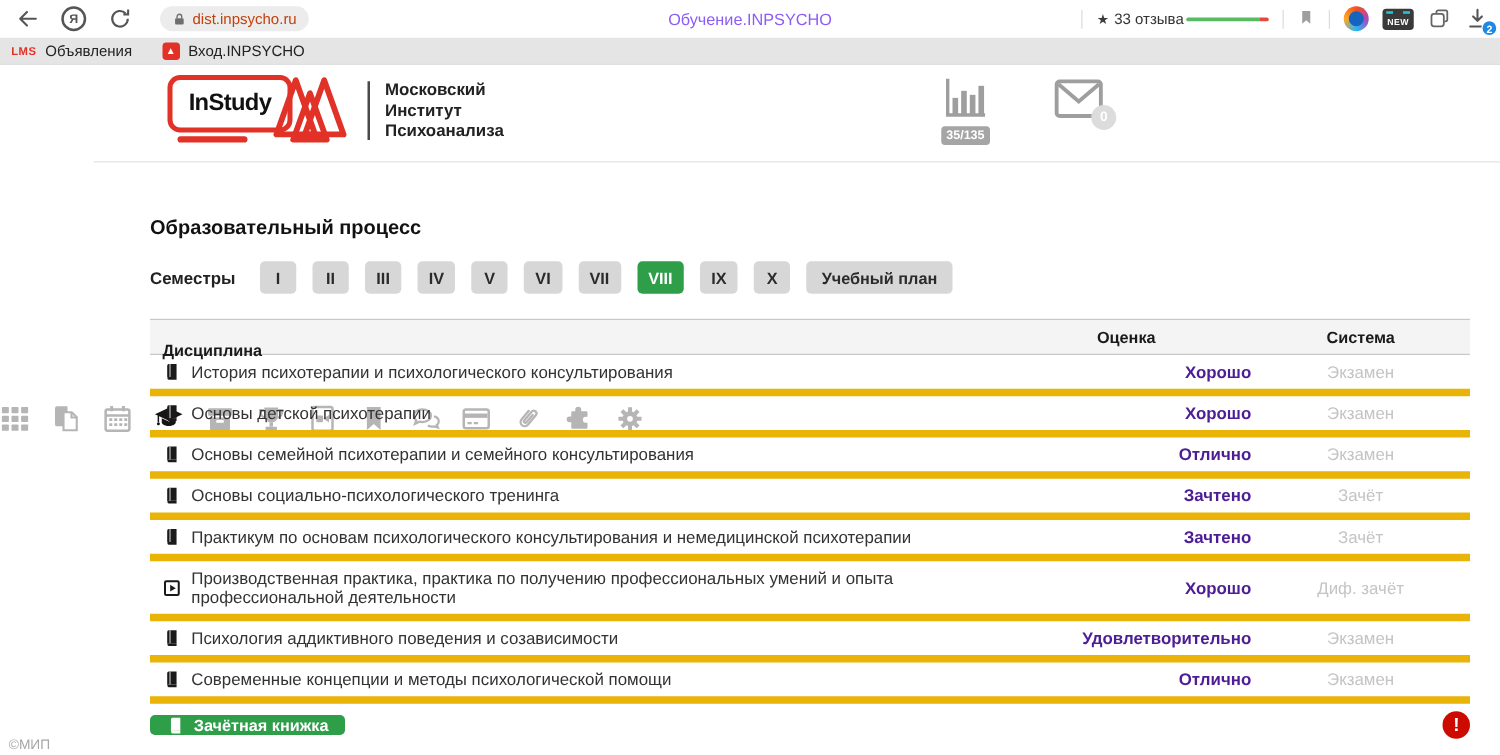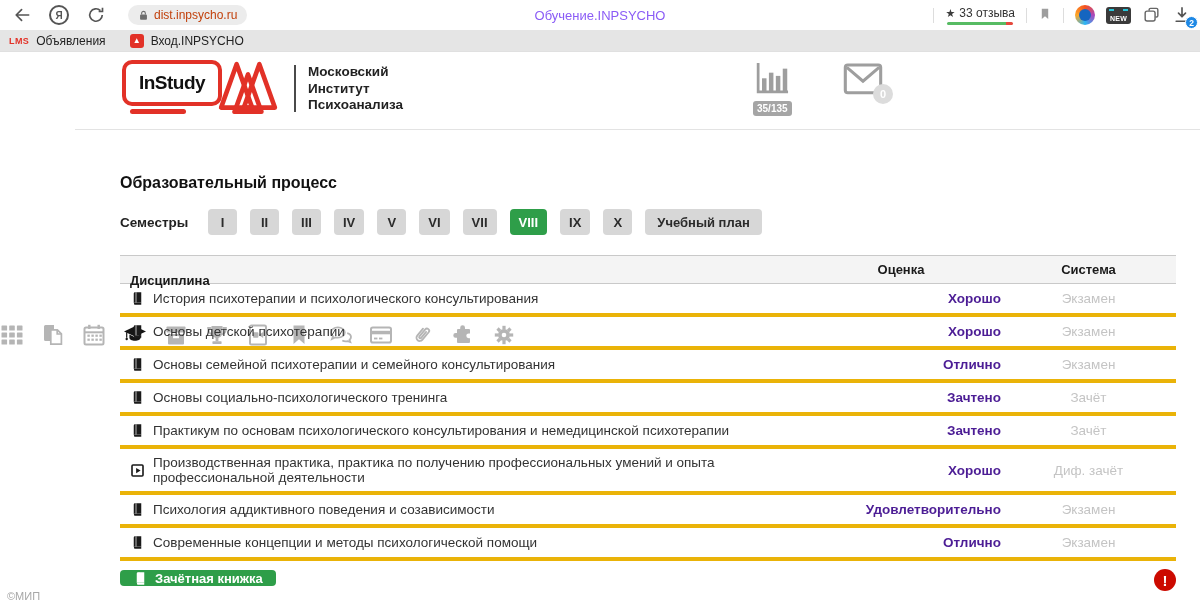--- a/index.html
+++ b/index.html
@@ -11,21 +11,21 @@
   .topbar { height:30px; position:relative; background:#fff; }
   .topbar-left { position:absolute; left:12px; top:0; height:30px; display:flex; align-items:center; gap:17px; }
   .nav-ic { width:20px; height:20px; color:#555; cursor:pointer; }
   .profile-badge { width:20px; height:20px; border:2px solid #555; border-radius:50%; display:flex; align-items:center; justify-content:center; font-size:10px; font-weight:bold; color:#555; cursor:pointer; }
   .address-pill { position:absolute; left:128px; top:5px; height:20px; background:#ececec; border-radius:10px; display:flex; align-items:center; padding:0 10px; gap:5px; cursor:pointer; }
   .lock-ic { width:11px; height:11px; color:#6e6e6e; }
   .url-text { font-size:12px; color:#c2410c; }
   .tab-title { position:absolute; left:0; right:0; top:0; height:30px; display:flex; align-items:center; justify-content:center; font-size:13px; color:#8b5cf6; pointer-events:none; }
   .topbar-right { position:absolute; right:8px; top:0; height:30px; display:flex; align-items:center; gap:11px; }
   .vsep { width:1px; height:15px; background:#ddd; }
-  .reviews { display:flex; flex-direction:column; align-items:center; gap:2px; cursor:pointer; }
+  .reviews { display:flex; flex-direction:row; align-items:center; gap:2px; cursor:pointer; }
   .reviews-text { font-size:12px; color:#333; display:flex; align-items:center; gap:4px; }
   .star-ic::before { content:"★"; font-size:11px; color:#3c3c3c; }
   .rating-bar { width:66px; height:3px; border-radius:2px; background:linear-gradient(to right,#57bb63 0 89%,#e5493d 89% 100%); }
   .flag-ic { width:14px; height:16px; color:#9e9e9e; cursor:pointer; }
   .ext-circle { width:20px; height:20px; border-radius:50%; background:conic-gradient(#f4511e,#ab47bc,#29b6f6,#ffa726,#f4511e); position:relative; cursor:pointer; }
   .ext-circle::after { content:""; position:absolute; inset:4px; border-radius:50%; background:#1565c0; }
   .ext-new { width:25px; height:17px; background:#3a3a3a; border-radius:3px; color:#fff; font-size:7px; font-weight:bold; display:flex; align-items:flex-end; justify-content:center; padding-bottom:2px; position:relative; cursor:pointer; letter-spacing:.3px; }
   .ext-new::before { content:""; position:absolute; top:2px; left:3px; right:3px; height:2px; background:linear-gradient(to right,#26c6da 0 28%,transparent 28% 72%,#26c6da 72%); }
   .panel-ic { width:19px; height:19px; color:#666; cursor:pointer; }
   .download-wrap { position:relative; width:20px; height:20px; color:#555; cursor:pointer; }
@@ -39,21 +39,21 @@
   
   .app { display:flex; height:552px; }
   .sidenav { width:75px; position:relative; display:flex; flex-direction:row; align-items:center; padding-top:14px; gap:17px; flex:none; }
   .side-item { width:30px; height:24px; display:flex; align-items:center; justify-content:center; color:#b5b5b5; cursor:pointer; }
   .side-item svg { width:24px; height:24px; }
   .side-item.active { color:#151515; }
   .copyright { position:absolute; left:7px; bottom:2px; font-size:11px; color:#a7a7a7; }
 
   .content { flex:1; position:relative; }
   .chead { height:78px; border-bottom:1px solid #e3e3e3; position:relative; }
-  .instudy { position:absolute; left:47px; top:8px; cursor:pointer; }
+  .instudy { position:absolute; left:59px; top:8px; cursor:pointer; }
   .instudy-frame { width:100px; height:46px; border:4px solid var(--brand,#e23127); border-radius:10px; display:flex; align-items:center; justify-content:center; font-weight:800; font-size:19px; color:#111; letter-spacing:-.5px; }
   .instudy-stand { width:56px; height:5px; background:var(--brand,#e23127); border-radius:3px; margin:3px 0 0 8px; }
   .valknut { position:absolute; left:142px; top:7px; width:62px; height:60px; color:var(--brand,#e23127); }
   .inst-divider { position:absolute; left:219px; top:13px; width:2px; height:47px; background:#4a4a4a; }
   .inst-name { position:absolute; left:233px; top:12px; font-size:13.5px; font-weight:700; color:#222; line-height:16.5px; }
   .stats { position:absolute; left:678px; top:7px; text-align:left; cursor:pointer; }
   .stats-ic { width:36px; height:36px; color:#9e9e9e; margin:0 auto; }
   .stats-badge { margin-top:2px; background:#a5a5a5; color:#fff; font-size:10px; font-weight:700; border-radius:3px; padding:2px 4px; display:inline-block; }
   .mail { position:absolute; left:768px; top:10px; width:40px; height:34px; color:#9e9e9e; cursor:pointer; }
   .mail-ic { width:40px; height:32px; }
@@ -67,21 +67,21 @@
   .sem-tabs { display:flex; gap:13px; align-items:center; }
   .sem-btn { min-width:29px; height:26px; padding:0 9px; border:none; border-radius:4px; background:#d7d7d7; font-family:inherit; font-size:13px; font-weight:700; color:#2b2b2b; cursor:pointer; }
   .sem-btn.active { background:var(--accent,#2e9e49); color:#fff; }
   .plan-btn { margin-left:13px; padding:0 12px; }
 
   .table { margin-top:20px; border-top:1px solid #c9c9c9; }
   .thead { display:flex; background:#f4f4f4; border-bottom:1px solid #c9c9c9; height:28px; align-items:center; font-weight:700; font-size:13px; color:#1a1a1a; }
   .hc-name { flex:1; padding-left:10px;margin-top:21px; }
   .hc-grade { width:200px; text-align:center; }
   .hc-system { width:175px; text-align:center; }
-  .trow { display:flex; border-bottom:4px solid #eab308; min-height:33px; align-items:center; font-size:13.5px; color:#333; }
+  .trow { display:flex; border-bottom:6px solid #eab308; min-height:33px; align-items:center; font-size:13.5px; color:#333; }
   .c-name { flex:1; display:flex; align-items:center; gap:8px; padding:6px 10px; }
   .c-grade { width:200px; text-align:right; font-weight:700; color:#4c1d95; }
   .c-system { width:175px; text-align:center; color:#c4c4c4; }
   .row-icon { width:15px; height:15px; color:#1a1a1a; flex:none; }
   .row-icon svg { width:15px; height:15px; }
 
   .gradebook-btn { margin-top:9px; height:16px; padding:0 13px; background:var(--accent,#2e9e49); border:none; border-radius:4px; color:#fff; font-weight:700; font-size:13px; display:inline-flex; align-items:center; gap:7px; font-family:inherit; cursor:pointer; }
   .gradebook-btn .row-icon { color:#fff; }
   .alert-circle { position:absolute; right:24px; bottom:13px; width:22px; height:22px; border-radius:50%; background:var(--alert,#cc0a00); color:#fff; display:flex; align-items:center; justify-content:center; cursor:pointer; }
   .alert-circle::before { content:"!"; font-weight:800; font-size:15px; }

